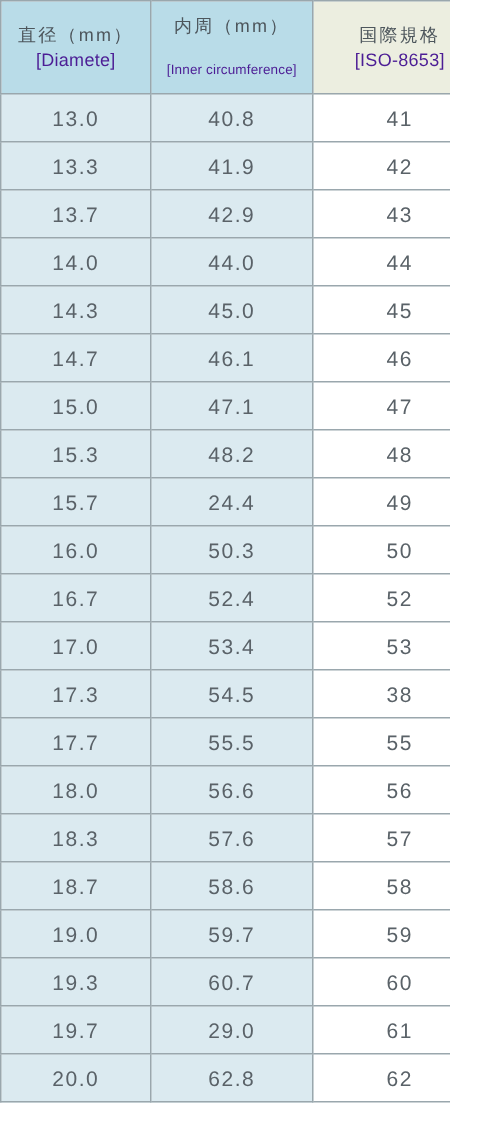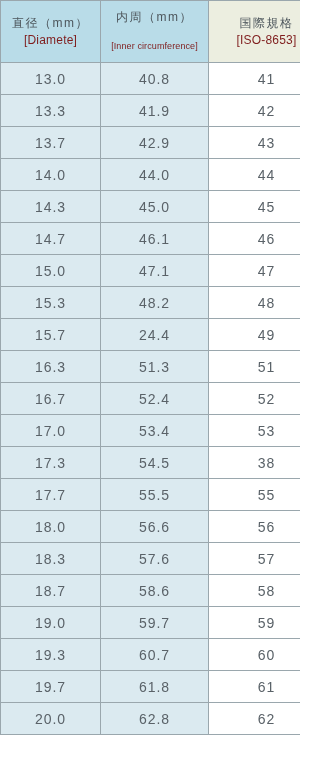--- a/index.html
+++ b/index.html
@@ -50,21 +50,21 @@
     font-size: 12px;
     color: #4d565c;
     letter-spacing: 1.5px;
     line-height: 17px;
     white-space: nowrap;
   }
 
   .head-sub {
     display: block;
     font-size: 12px;
-    color: #7f1d1d;
+    color: #4c1d95;
     letter-spacing: 0.2px;
     line-height: 17px;
     white-space: nowrap;
   }
 
   .head-sub.tiny {
     font-size: 9px;
     letter-spacing: 0.1px;
     margin-top: 12px;
   }
@@ -158,23 +158,23 @@
         <td class="cell-diameter">15.3</td>
         <td class="cell-circumference">48.2</td>
         <td class="cell-iso">48</td>
       </tr>
       <tr>
         <td class="cell-diameter">15.7</td>
         <td class="cell-circumference">24.4</td>
         <td class="cell-iso">49</td>
       </tr>
       <tr>
-        <td class="cell-diameter">16.3</td>
-        <td class="cell-circumference">51.3</td>
-        <td class="cell-iso">51</td>
+        <td class="cell-diameter">16.0</td>
+        <td class="cell-circumference">50.3</td>
+        <td class="cell-iso">50</td>
       </tr>
       <tr>
         <td class="cell-diameter">16.7</td>
         <td class="cell-circumference">52.4</td>
         <td class="cell-iso">52</td>
       </tr>
       <tr>
         <td class="cell-diameter">17.0</td>
         <td class="cell-circumference">53.4</td>
         <td class="cell-iso">53</td>
@@ -209,21 +209,21 @@
         <td class="cell-circumference">59.7</td>
         <td class="cell-iso">59</td>
       </tr>
       <tr>
         <td class="cell-diameter">19.3</td>
         <td class="cell-circumference">60.7</td>
         <td class="cell-iso">60</td>
       </tr>
       <tr>
         <td class="cell-diameter">19.7</td>
-        <td class="cell-circumference">61.8</td>
+        <td class="cell-circumference">29.0</td>
         <td class="cell-iso">61</td>
       </tr>
       <tr>
         <td class="cell-diameter">20.0</td>
         <td class="cell-circumference">62.8</td>
         <td class="cell-iso">62</td>
       </tr>
     </tbody>
 </table>
 

